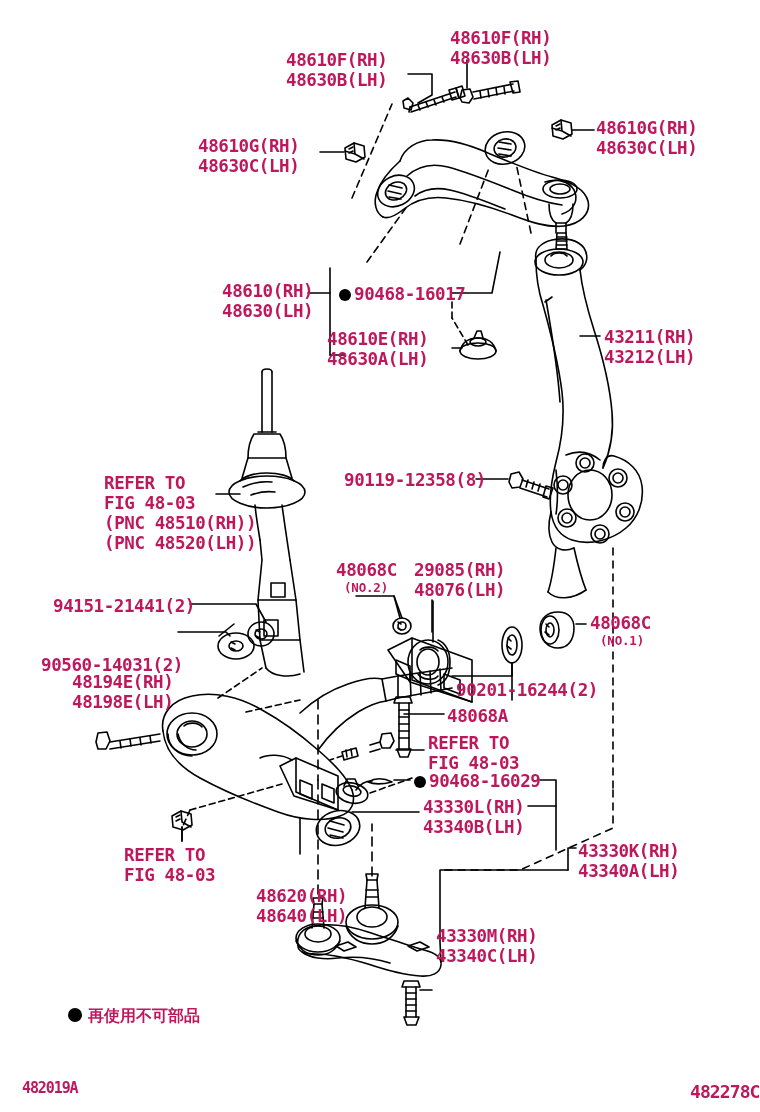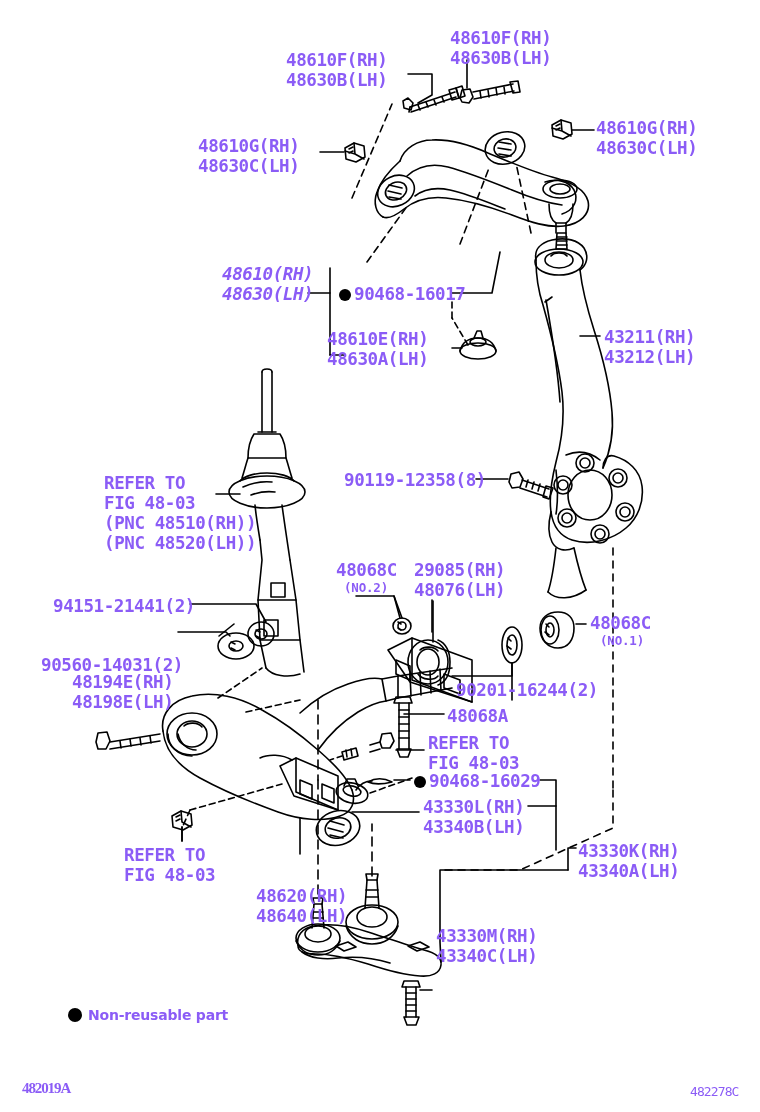--- a/index.html
+++ b/index.html
@@ -11,27 +11,27 @@
   #sheet{position:absolute;left:0;top:0;width:760px;height:1112px;}
   svg.art{position:absolute;left:0;top:0;width:760px;height:1112px;pointer-events:none;}
   .lbl{
     position:absolute;
     font-family:"DejaVu Sans Mono","Liberation Mono",monospace;
     font-weight:bold;
     font-size:17.5px;
     line-height:20px;
     letter-spacing:-0.4px;
     white-space:pre;
-    color:#8b5cf6;
+    color:#be185d;
   }
   .lbl.sm{font-size:12.5px;line-height:14px;letter-spacing:-0.2px;}
   .lbl.jp{font-family:"DejaVu Sans","Liberation Sans",sans-serif;font-size:16px;line-height:19px;letter-spacing:0px;}
   .lbl.en{font-family:"DejaVu Sans","Liberation Sans",sans-serif;font-size:14px;line-height:18px;letter-spacing:-0.2px;font-weight:bold;}
-  .lbl.foot{font-size:15px;letter-spacing:-1.1px;font-weight:bold;font-family:Liberation Serif, serif;}
-  .lbl.foot2{font-size:13px;letter-spacing:-0.9px;font-weight:normal;}
+  .lbl.foot{font-size:15px;letter-spacing:-1.1px;font-weight:bold;}
+  .lbl.foot2{font-size:18px;letter-spacing:-0.9px;font-weight:bold;}
   .bullet{
     display:inline-block;width:12px;height:12px;border-radius:50%;
     background:#000;vertical-align:-1px;margin-right:3px;
   }
   .legend{position:absolute;left:68px;top:1004px;}
   .legrow{display:flex;align-items:center;gap:6px;height:22px;}
   .legdot{width:14px;height:14px;border-radius:50%;background:#000;flex:0 0 auto;}
 </style>
 </head>
 <body>
@@ -400,21 +400,21 @@
       <path d="M318 780 L318 900" stroke-dasharray="9 6"></path>
       <path d="M372 876 L372 824" stroke-dasharray="9 6"></path>
     </g>
   </svg>
 
   <div id="labels">
       <div class="lbl" style="left: 286px; top: 50px;"><div><span>48610F(RH)</span></div><div><span>48630B(LH)</span></div></div>
       <div class="lbl" style="left: 450px; top: 28px;"><div><span>48610F(RH)</span></div><div><span>48630B(LH)</span></div></div>
       <div class="lbl" style="left: 198px; top: 136px;"><div><span>48610G(RH)</span></div><div><span>48630C(LH)</span></div></div>
       <div class="lbl" style="left: 596px; top: 118px;"><div><span>48610G(RH)</span></div><div><span>48630C(LH)</span></div></div>
-      <div class="lbl" style="left: 222px; top: 264px; font-style: italic;"><div><span>48610(RH)</span></div><div><span>48630(LH)</span></div></div>
+      <div class="lbl" style="left: 222px; top: 281px;"><div><span>48610(RH)</span></div><div><span>48630(LH)</span></div></div>
       <div class="lbl" style="left: 339px; top: 284px;"><div><span class="bullet"></span><span>90468-16017</span></div></div>
       <div class="lbl" style="left: 327px; top: 329px;"><div><span>48610E(RH)</span></div><div><span>48630A(LH)</span></div></div>
       <div class="lbl" style="left: 604px; top: 327px;"><div><span>43211(RH)</span></div><div><span>43212(LH)</span></div></div>
       <div class="lbl" style="left: 104px; top: 473px;"><div><span>REFER TO</span></div><div><span>FIG 48-03</span></div><div><span>(PNC 48510(RH))</span></div><div><span>(PNC 48520(LH))</span></div></div>
       <div class="lbl" style="left: 344px; top: 470px;"><div><span>90119-12358(8)</span></div></div>
       <div class="lbl" style="left: 336px; top: 560px;"><div><span>48068C</span></div></div>
       <div class="lbl sm" style="left: 344px; top: 581px;"><div><span>(NO.2)</span></div></div>
       <div class="lbl" style="left: 414px; top: 560px;"><div><span>29085(RH)</span></div><div><span>48076(LH)</span></div></div>
       <div class="lbl" style="left: 590px; top: 613px;"><div><span>48068C</span></div></div>
       <div class="lbl sm" style="left: 600px; top: 634px;"><div><span>(NO.1)</span></div></div>
@@ -428,20 +428,20 @@
       <div class="lbl" style="left: 423px; top: 797px;"><div><span>43330L(RH)</span></div><div><span>43340B(LH)</span></div></div>
       <div class="lbl" style="left: 578px; top: 841px;"><div><span>43330K(RH)</span></div><div><span>43340A(LH)</span></div></div>
       <div class="lbl" style="left: 124px; top: 845px;"><div><span>REFER TO</span></div><div><span>FIG 48-03</span></div></div>
       <div class="lbl" style="left: 256px; top: 858px; margin-top: 28px;"><div><span>48620(RH)</span></div><div><span>48640(LH)</span></div></div>
       <div class="lbl" style="left: 436px; top: 926px;"><div><span>43330M(RH)</span></div><div><span>43340C(LH)</span></div></div>
     </div>
 
   <div class="legend">
     <div class="legrow">
       <span class="legdot"></span>
-      <span class="lbl en" style="position:static">Non-reusable part</span>
+      <span class="lbl jp" style="position:static">再使用不可部品</span>
     </div>
   </div>
 
   <div class="lbl foot" style="left:22px;top:1078px;">482019A</div>
   <div class="lbl foot2" style="left:690px;top:1082px;">482278C</div>
 
 </div>
 
 </body></html>

